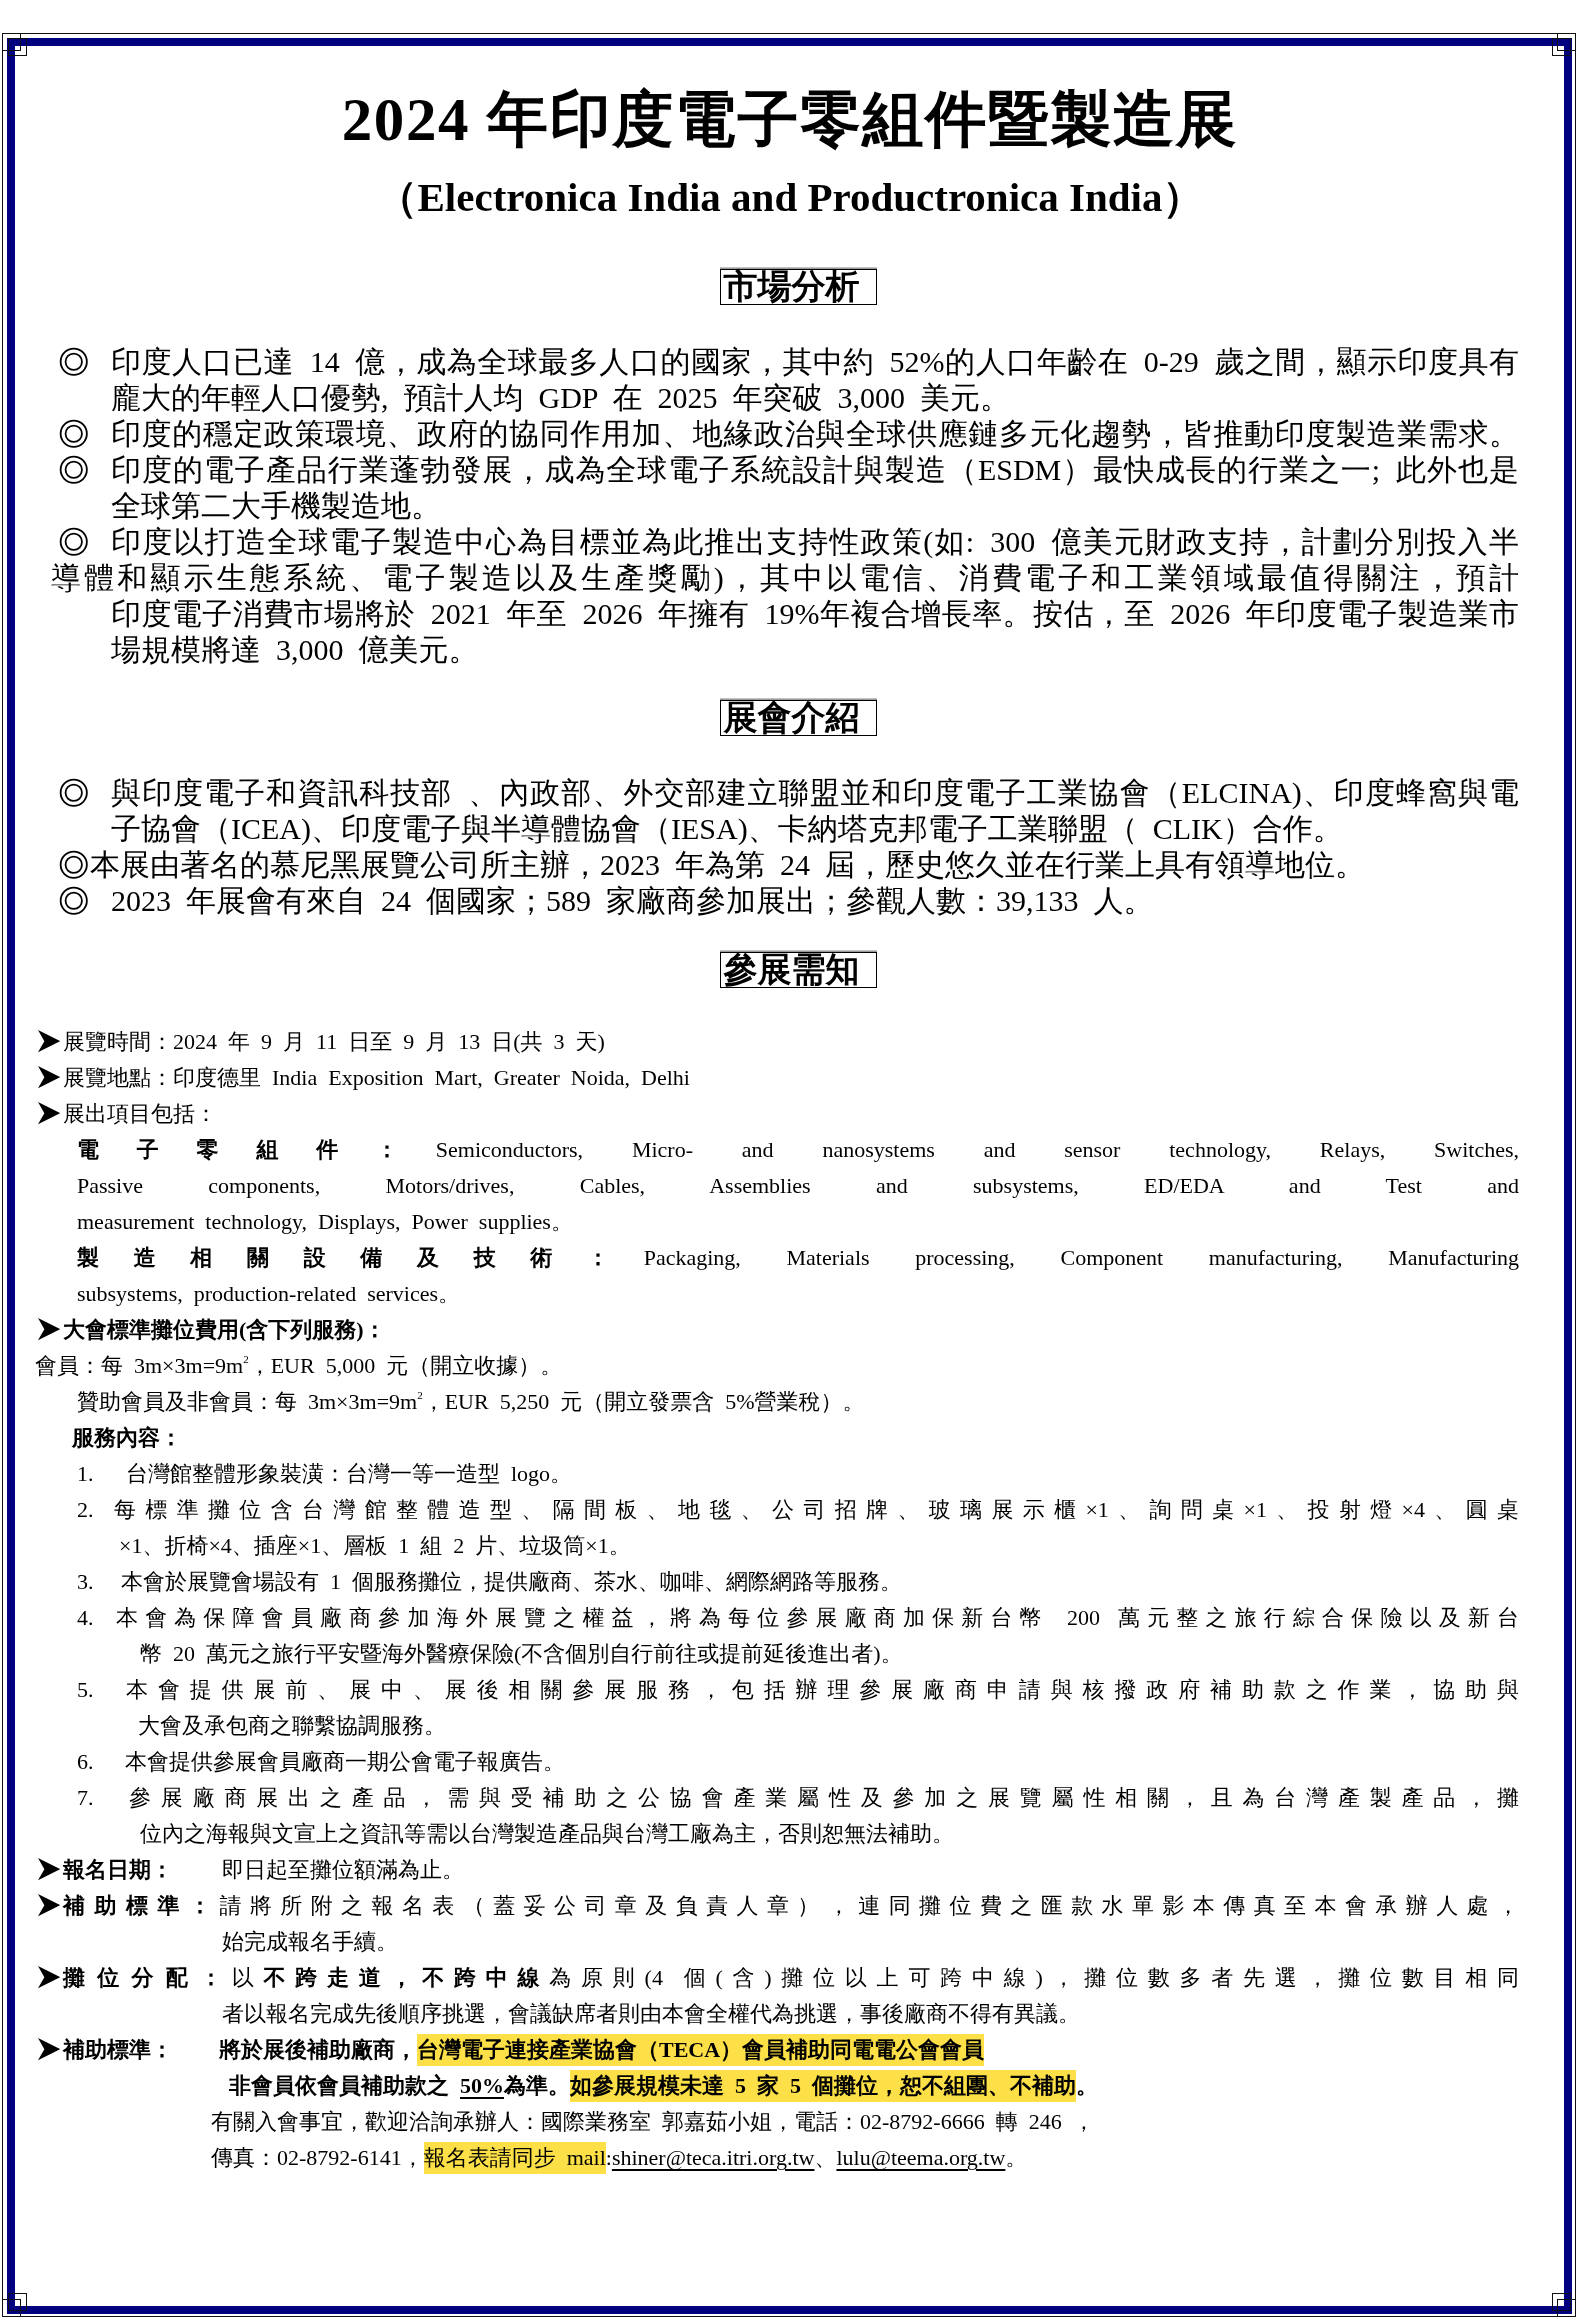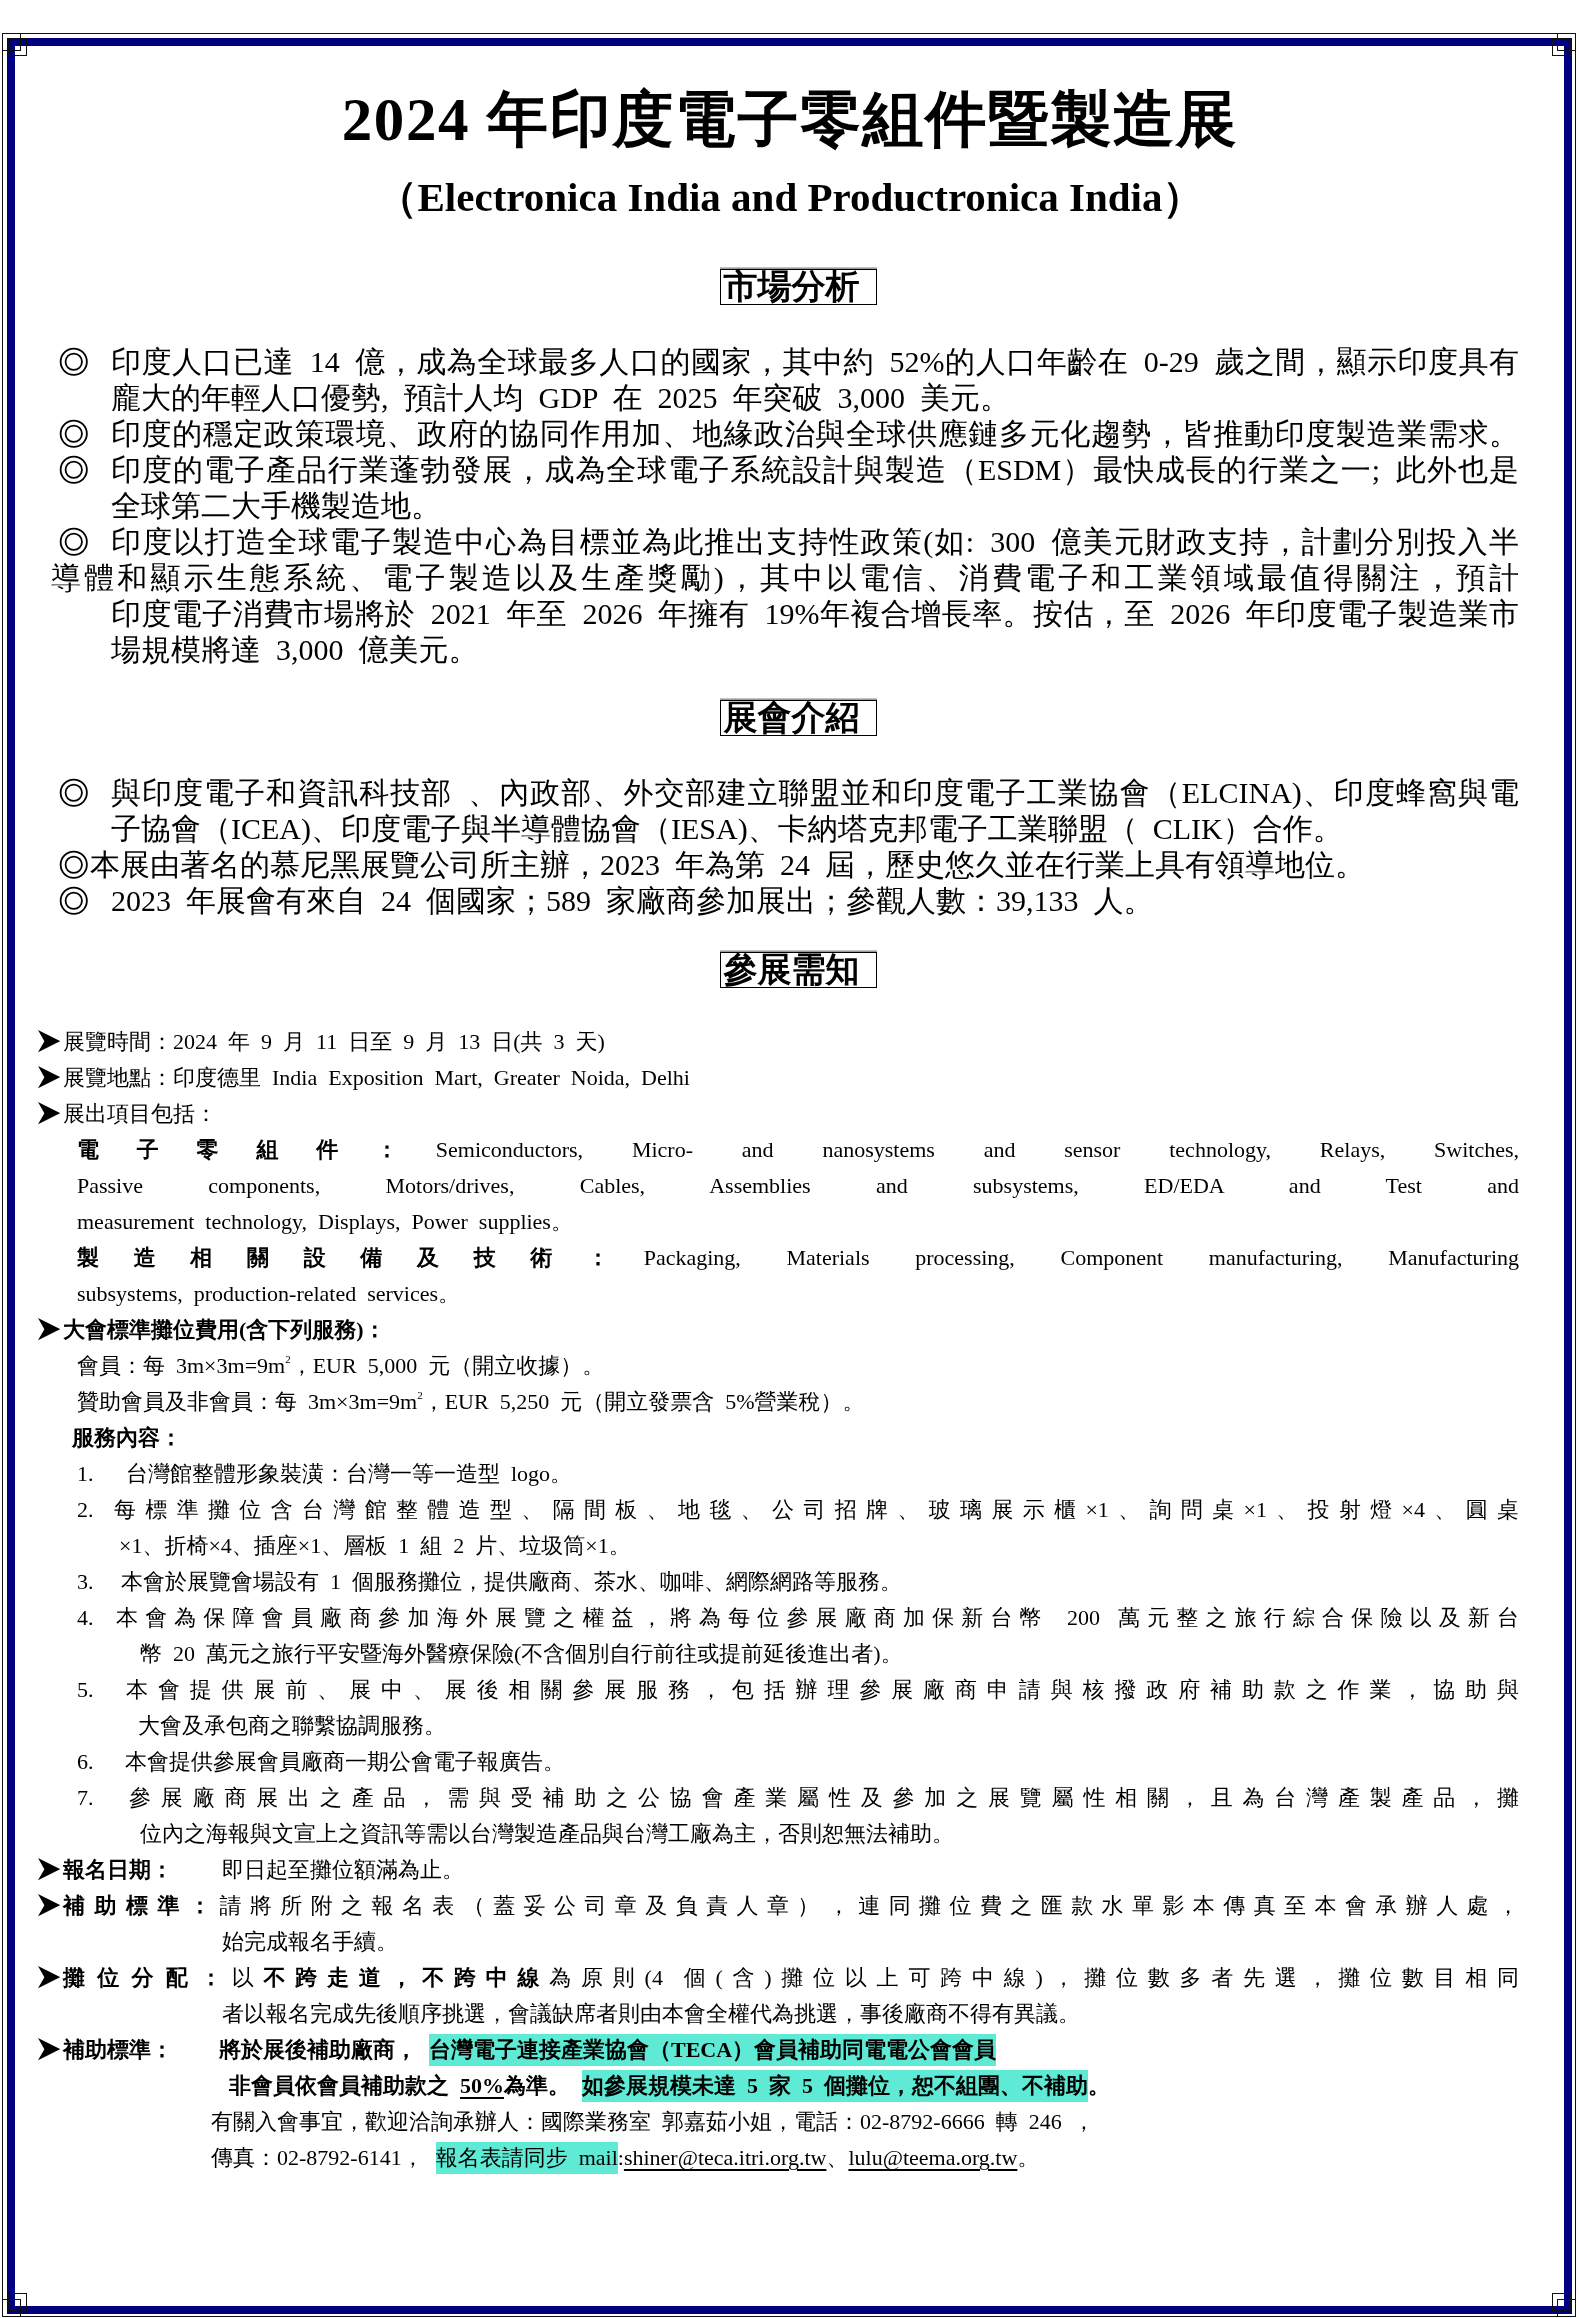--- a/index.html
+++ b/index.html
@@ -28,21 +28,21 @@
   .sec { position:absolute; left:0; width:1519px; font-size:30px; word-spacing:0.25em; }
   .s3 { font-size:22px; }
   .ln { position:relative; height:36px; line-height:36px; white-space:nowrap; box-sizing:border-box; }
   .s3 .ln { height:36px; line-height:36px; }
   .j { text-align:justify; text-align-last:justify; }
   .bullet-icon { position:absolute; left:59px; top:3.2px; width:29.5px; height:29.5px; }
   .arrow-icon { position:absolute; left:38px; top:6.4px; width:22.3px; height:22.3px; }
   .num { position:absolute; left:77px; top:0; }
   .b { font-weight:bold; }
   .lbl { display:inline-block; font-weight:bold; }
-  .hl { background:#5eead4; padding:3.2px 0 4px 0;margin-left:12px; }
+  .hl { background:#fde047; padding:3.2px 0 4px 0; }
   .ul { text-decoration:underline; text-decoration-thickness:1.6px; text-underline-offset:4px; }
   .ul3 { text-decoration:underline; text-decoration-thickness:2.4px; text-underline-offset:4px; }
   .sup { font-size:0.5em; vertical-align:0.9em; line-height:0; }
 </style>
 </head>
 <body>
 
 <div class="page">
 
   <div class="frame-outer"></div>
@@ -120,21 +120,21 @@
     <div class="ln j" style="padding-left:77px"><span>Passive components, Motors/drives, Cables, Assemblies and subsystems, ED/EDA and Test and</span></div>
     <div class="ln" style="padding-left:77px"><span>measurement technology, Displays, Power supplies。</span></div>
 
     <div class="ln j" style="padding-left:77px"><span class="b">製造相關設備及技術：</span><span>Packaging, Materials processing, Component manufacturing, Manufacturing</span></div>
     <div class="ln" style="padding-left:77px"><span>subsystems, production-related services。</span></div>
 
     <div class="ln" style="padding-left:63px"><svg class="arrow-icon" viewBox="0 0 28 28">
           <path d="M0 0 L28 14 L0 28 L8 14 Z" fill="#000"></path>
         </svg><span class="b">大會標準攤位費用(含下列服務)：</span></div>
 
-    <div class="ln" style="padding-left:77px"><span>會員：每 3m×3m=9m</span><span class="sup">2</span><span>，EUR 5,000 元（開立收據）。</span></div>
+    <div class="ln" style="padding-left:35px"><span>會員：每 3m×3m=9m</span><span class="sup">2</span><span>，EUR 5,000 元（開立收據）。</span></div>
 
     <div class="ln" style="padding-left:77px"><span>贊助會員及非會員：每 3m×3m=9m</span><span class="sup">2</span><span>，EUR 5,250 元（開立發票含 5%營業稅）。</span></div>
 
     <div class="ln" style="padding-left:72px"><span class="b">服務內容：</span></div>
 
     <div class="ln" style="padding-left:126px"><span class="num">1.</span><span>台灣館整體形象裝潢：台灣一等一造型 logo。</span></div>
 
     <div class="ln j" style="padding-left:114px"><span class="num">2.</span><span>每標準攤位含台灣館整體造型、隔間板、地毯、公司招牌、玻璃展示櫃×1、詢問桌×1、投射燈×4、圓桌</span></div>
     <div class="ln" style="padding-left:119px"><span>×1、折椅×4、插座×1、層板 1 組 2 片、垃圾筒×1。</span></div>
 

